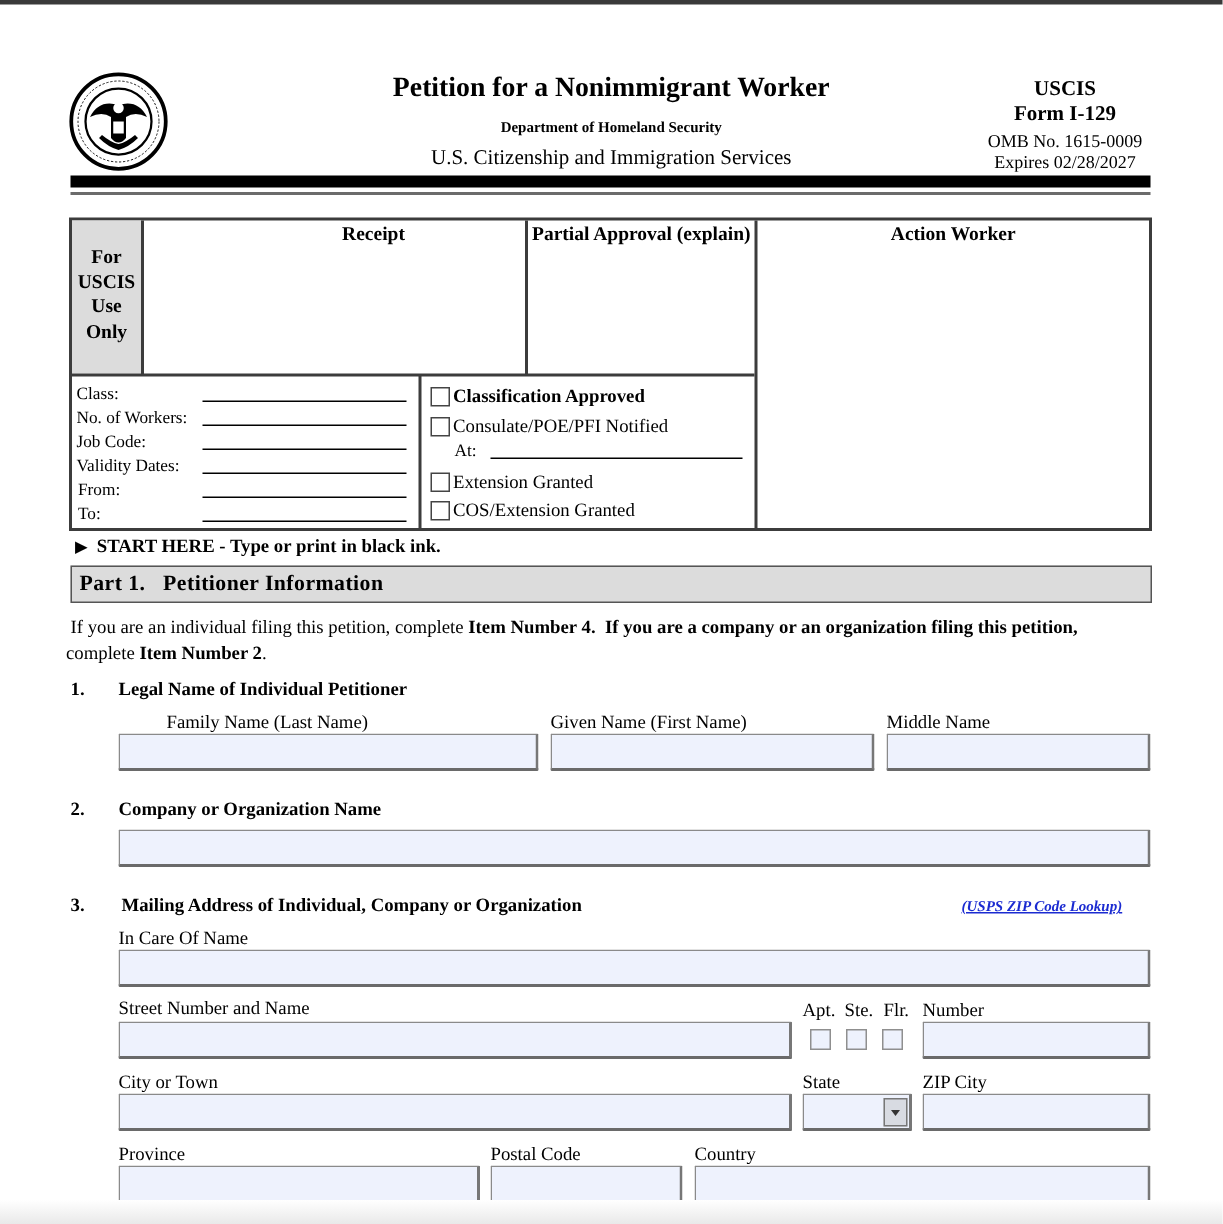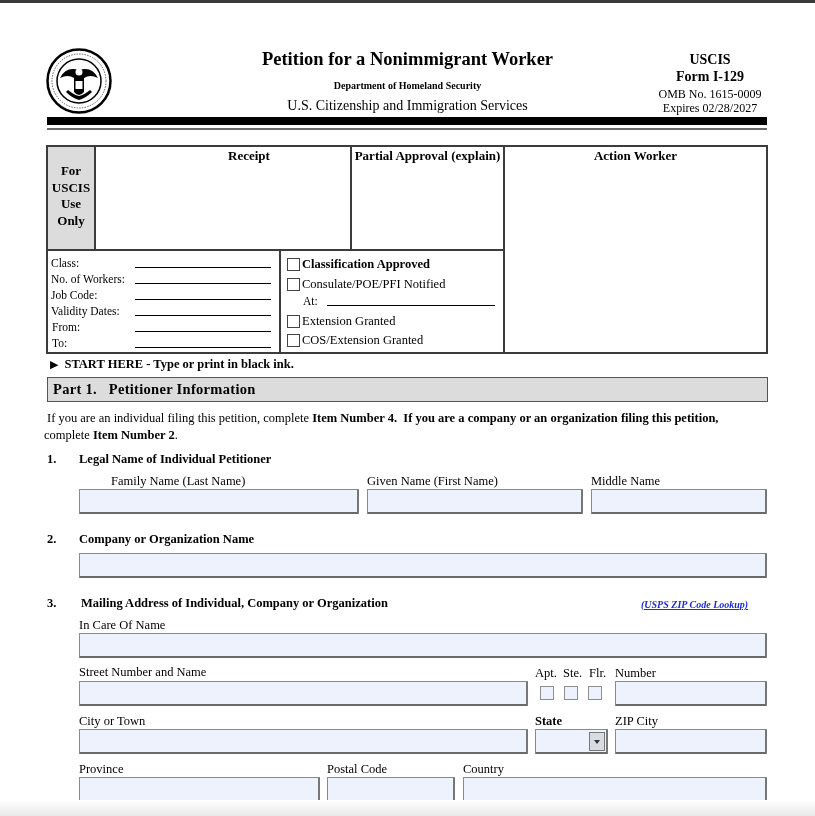--- a/index.html
+++ b/index.html
@@ -150,21 +150,21 @@
 <div class="flabel" style="left:563px;top:666px;">Ste.</div>
 <div class="flabel" style="left:589px;top:666px;">Flr.</div>
 <div class="sq" style="left:540px;top:686px;"></div>
 <div class="sq" style="left:564px;top:686px;"></div>
 <div class="sq" style="left:588px;top:686px;"></div>
 <div class="flabel" style="left:615px;top:666px;">Number</div>
 <div class="field" style="left:615px;top:681px;width:152px;"></div>
 
 <div class="flabel" style="left:79px;top:714px;">City or Town</div>
 <div class="field" style="left:79px;top:729px;width:449px;"></div>
-<div class="flabel" style="left:535px;top:714px;font-weight:bold;">State</div>
+<div class="flabel" style="left:535px;top:714px;">State</div>
 <div class="field" style="left:535px;top:729px;width:73px;">
   <span></span>
   <div class="dd-btn" style="left:53px;top:2px;">
     <div class="dd-arrow"></div>
   </div>
 </div>
 <div class="flabel" style="left:615px;top:714px;">ZIP City</div>
 <div class="field" style="left:615px;top:729px;width:152px;"></div>
 
 <div class="flabel" style="left:79px;top:762px;">Province</div>

